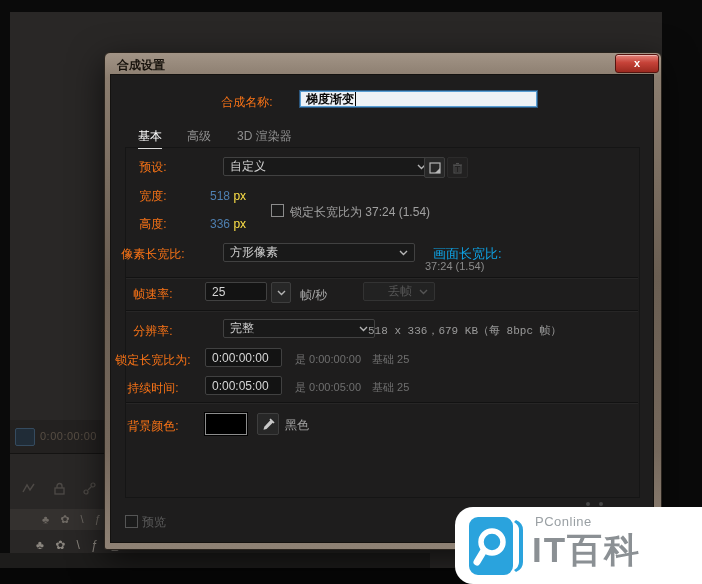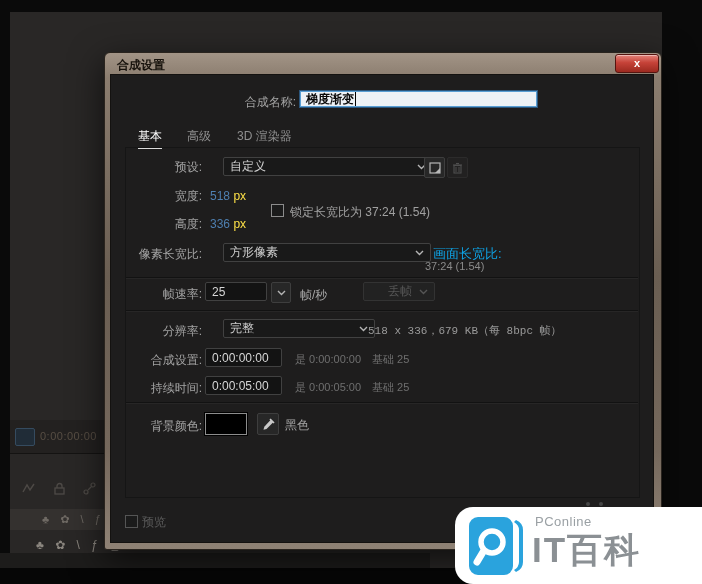--- a/index.html
+++ b/index.html
@@ -12,21 +12,21 @@
     border:1px solid #2a241e;border-radius:6px 6px 3px 3px;box-shadow:0 10px 34px rgba(0,0,0,.65);}
   .dlg-title{position:absolute;left:117px;top:57px;font-size:12px;font-weight:bold;color:#17120c;}
   .close-btn{position:absolute;left:615px;top:54px;width:42px;height:17px;border-radius:3px;
     background:linear-gradient(180deg,#e4837b 0%,#c64238 45%,#9c2a20 100%);
     border:1px solid #55140f;box-shadow:inset 0 1px 0 rgba(255,255,255,.45);
     color:#fff;font-size:11px;font-weight:bold;text-align:center;line-height:16px;}
   .dlg-body{position:absolute;left:110px;top:74px;width:544px;height:469px;background:#1e1d1d;
     border:1px solid #141210;box-sizing:border-box;}
   .groupbox{position:absolute;left:125px;top:147px;width:515px;height:351px;
     border:1px solid #151515;box-sizing:border-box;}
-  .lbl{position:absolute;left:104px;width:98px;text-align:right;font-size:12px;color:#a3a3a3;line-height:14px;white-space:nowrap;}
+  .lbl{position:absolute;left:104px;width:98px;text-align:center;font-size:12px;color:#f97316;line-height:14px;white-space:nowrap;}
   .dd{position:absolute;height:19px;background:#191919;border:1px solid #414141;border-radius:2px;
     display:flex;align-items:center;justify-content:space-between;padding:0 6px;box-sizing:border-box;
     font-size:12px;color:#cfcfcf;margin-left:18px;}
   .dd.disabled{color:#555;border-color:#333;background:#222;}
   .inp{position:absolute;height:19px;background:#131313;border:1px solid #414141;border-radius:2px;
     display:flex;align-items:center;padding:0 6px;box-sizing:border-box;font-size:12px;color:#d6d6d6;}
   .sep{position:absolute;left:126px;width:512px;height:1px;background:#121212;box-shadow:0 1px 0 rgba(255,255,255,.045);}
   .dim{color:#6f6f6f;font-size:11px;white-space:nowrap;}
   .cb{position:absolute;width:11px;height:11px;border:1px solid #8c8c8c;background:#1b1b1b;}
   .iconbtn{position:absolute;width:19px;height:19px;background:#272727;border:1px solid #3e3e3e;border-radius:2px;
@@ -126,21 +126,21 @@
   </div>
   <div class="lbl" style="top:217px;">高度:</div>
   <div class="abs" style="left:210px;top:217px;font-size:12px;">
     <span class="blue">336</span>
     <span class="unit">px</span>
   </div>
   <div class="cb" style="left:271px;top:204px;"></div>
   <div class="abs" style="left:290px;top:204px;font-size:12px;color:#a0a0a0;">锁定长宽比为 37:24 (1.54)</div>
 
   <div class="lbl" style="top:247px;">像素长宽比:</div>
-  <div class="dd" style="left:205px;top:243px;width:208px;">
+  <div class="dd" style="left:205px;top:243px;width:192px;">
     <span>方形像素</span>
     <svg width="9" height="6" viewBox="0 0 9 6">
       <path d="M1 1l3.5 3.5L8 1" stroke="#b5b5b5" stroke-width="1.4" fill="none"></path>
       </svg>
   </div>
   <div class="abs" style="left:433px;top:245px;font-size:13px;color:#0ea5e9;">画面长宽比:</div>
   <div class="abs" style="left:425px;top:260px;font-size:11px;color:#8a8a8a;">37:24 (1.54)</div>
 
   <div class="sep" style="top:277px;"></div>
 
@@ -165,21 +165,21 @@
 
   <div class="lbl" style="top:324px;">分辨率:</div>
   <div class="dd" style="left:205px;top:319px;width:152px;">
     <span>完整</span>
     <svg width="9" height="6" viewBox="0 0 9 6">
       <path d="M1 1l3.5 3.5L8 1" stroke="#b5b5b5" stroke-width="1.4" fill="none"></path>
       </svg>
   </div>
   <div class="abs" style="left:368px;top:323px;font-size:11px;color:#9a9a9a;font-family:Liberation Mono, monospace;">518 x 336，679 KB（每 8bpc 帧）</div>
 
-  <div class="lbl" style="top:353px;">合成设置:</div>
+  <div class="lbl" style="top:353px;">锁定长宽比为:</div>
   <div class="inp" style="left:205px;top:348px;width:77px;">
     <span>0:00:00:00</span>
   </div>
   <div class="abs dim" style="left:295px;top:352px;">是 0:00:00:00</div>
   <div class="abs dim" style="left:372px;top:352px;">基础 25</div>
 
   <div class="lbl" style="top:381px;">持续时间:</div>
   <div class="inp" style="left:205px;top:376px;width:77px;">
     <span>0:00:05:00</span>
   </div>

